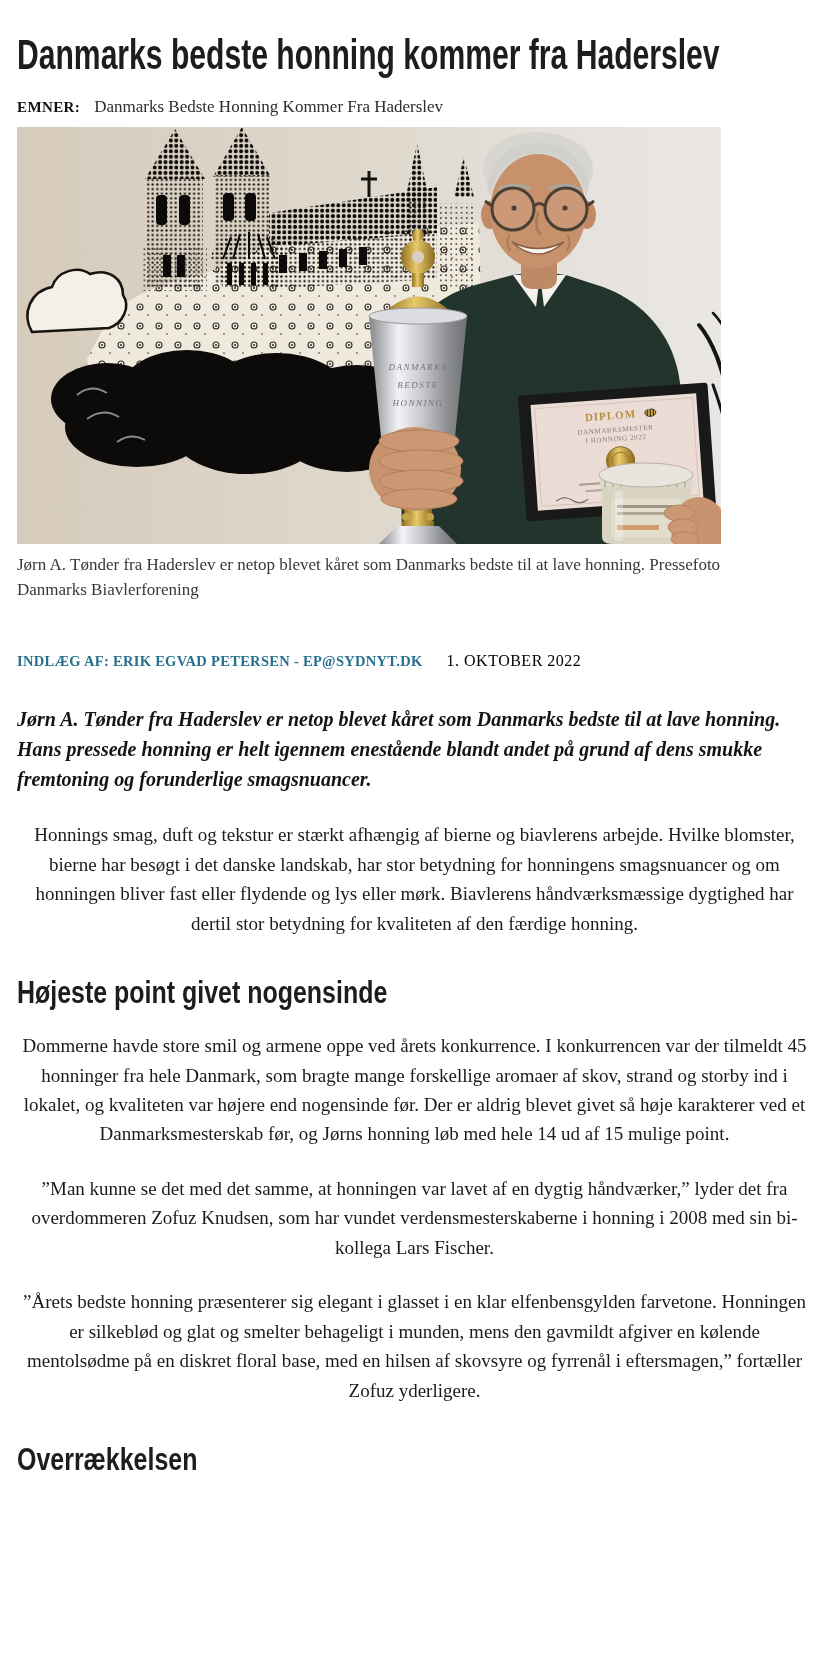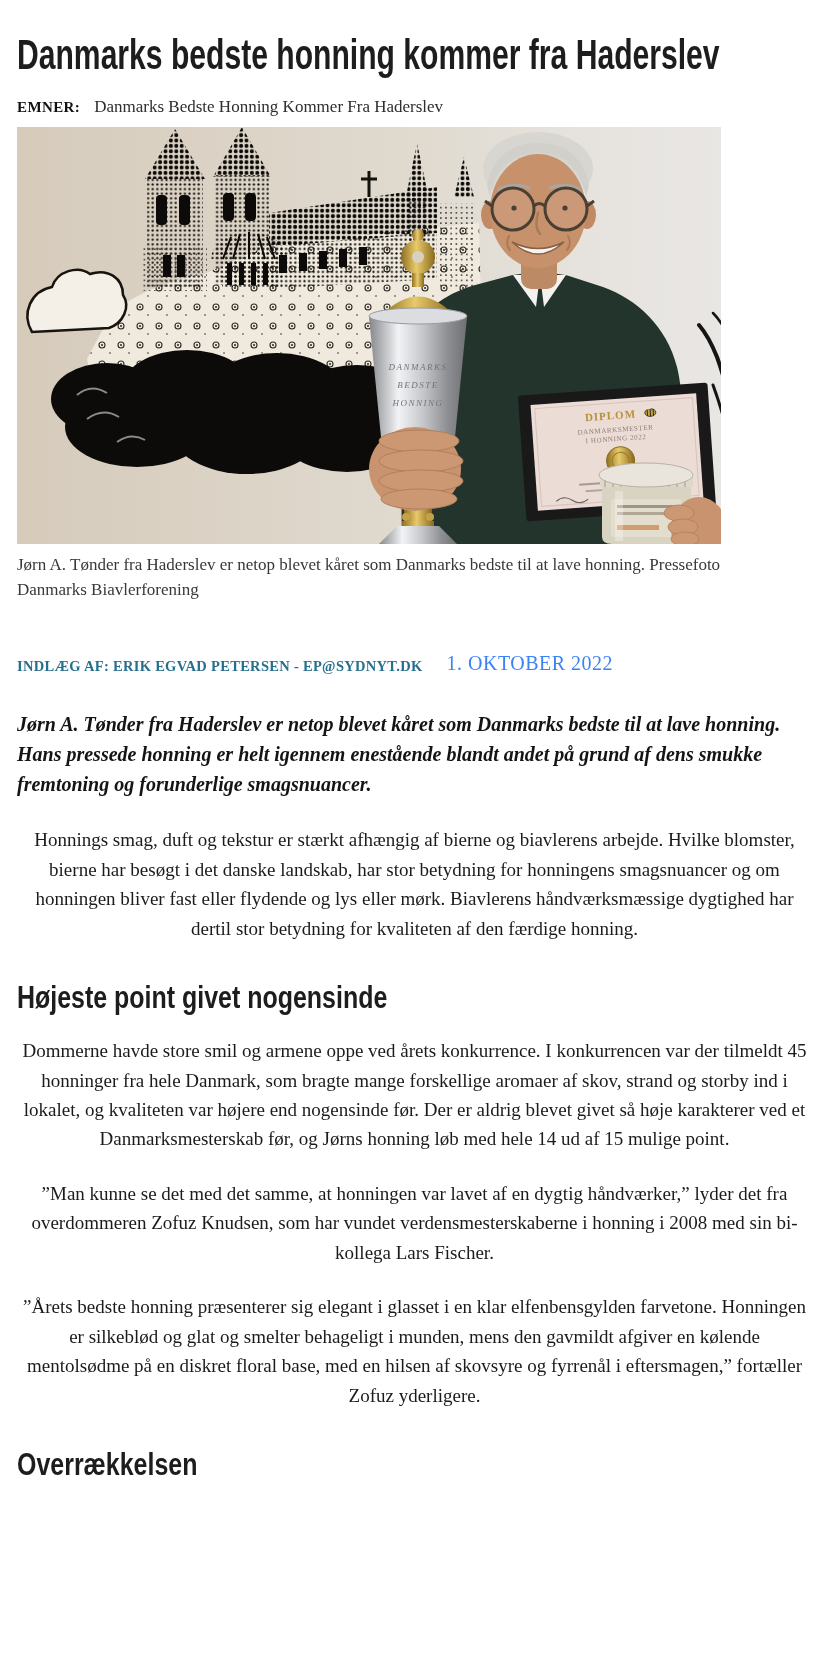--- a/index.html
+++ b/index.html
@@ -17,21 +17,21 @@
   .topic-link{font-size:17px;color:#2e2e2e;text-decoration:none;cursor:pointer;}
 
   .photo-wrap{width:704px;height:417px;overflow:hidden;background:#e6e2dd;}
   .photo-wrap svg{display:block;}
   .photo-wrap text{font-family:"Liberation Serif",serif;}
 
   .caption{font-size:17px;line-height:1.45;color:#383838;margin:9px 0 0 0;max-width:760px;}
 
   .byline-row{margin:50px 0 0 0;display:flex;align-items:flex-end;gap:24px;}
   .byline{font-weight:700;font-size:14.5px;letter-spacing:.3px;color:#26708e;text-decoration:none;cursor:pointer;}
-  .date{font-size:20px;letter-spacing:.5px;color:#3b82f6;}
+  .date{font-size:16px;letter-spacing:.5px;color:#000000;}
 
   .lead{font-size:20px;font-weight:700;font-style:italic;line-height:1.5;margin:34px 0 26px 0;color:#141414;}
   p.body{font-size:19px;line-height:1.55;margin:0 0 25px 0;color:#1b1b1b;text-align:center;}
   p.body:last-child{margin-bottom:0;}
 
   h2.sub{
     margin:36px 0 20px 0;
     font-family:"Liberation Sans",sans-serif;
     font-weight:700;font-size:32px;color:#1d1d1d;
     transform:scaleX(0.78);transform-origin:0 50%;white-space:nowrap;

